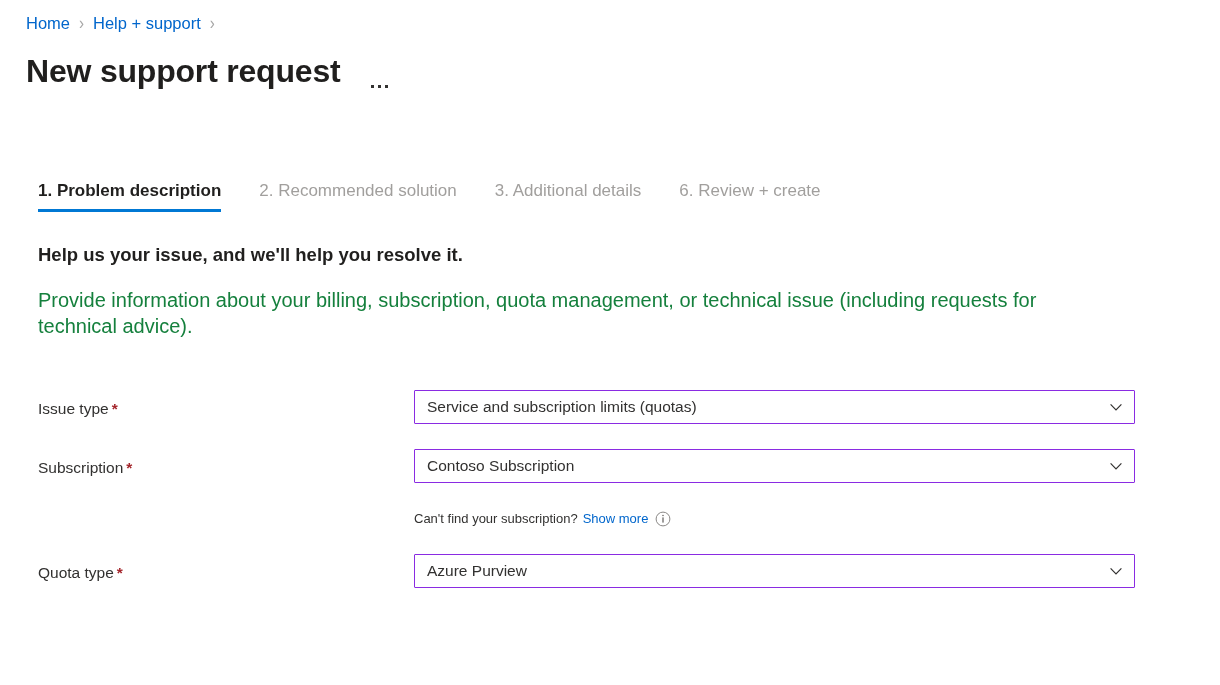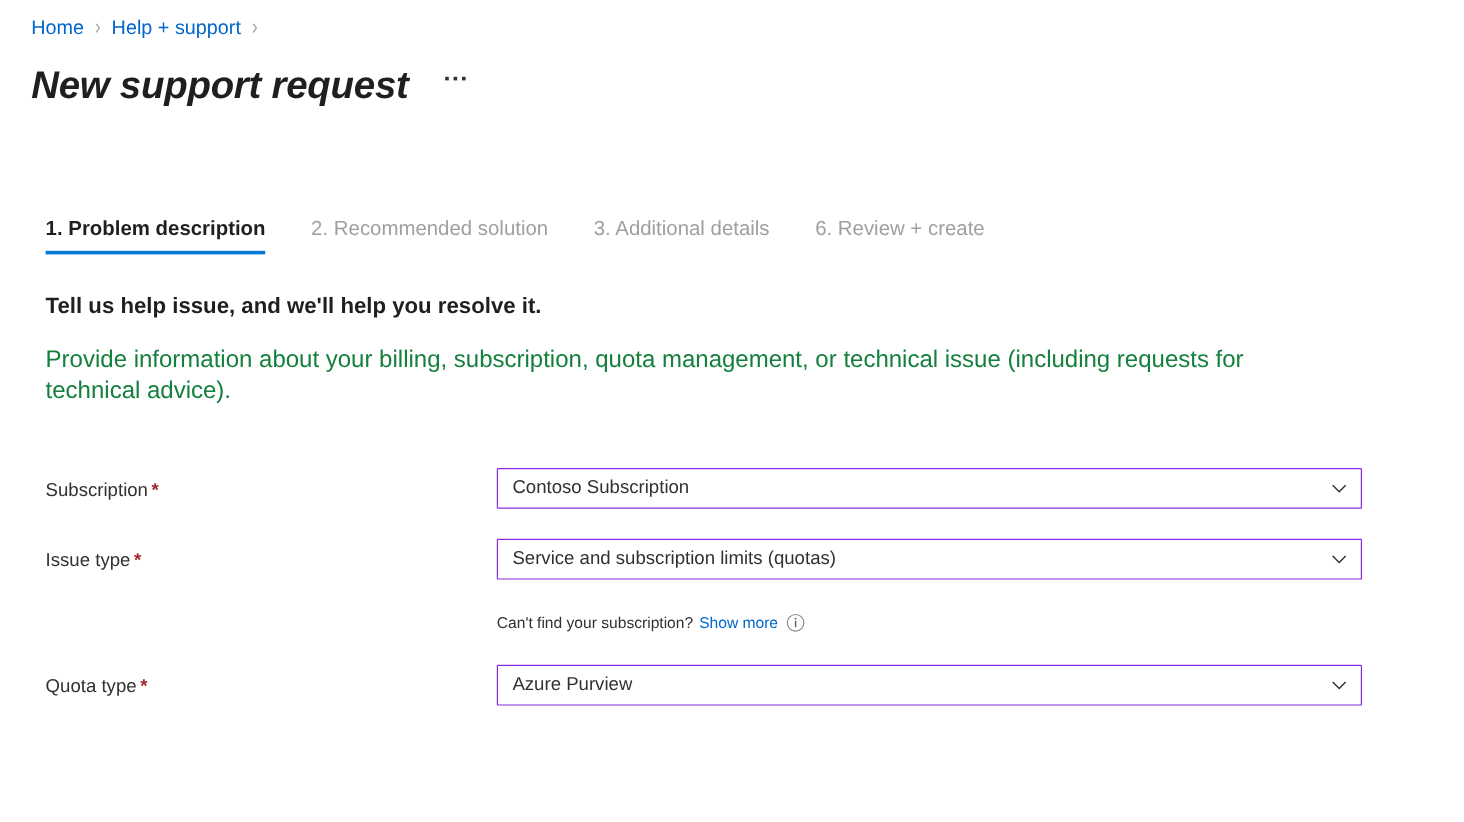--- a/index.html
+++ b/index.html
@@ -46,22 +46,21 @@
     display: inline-block;
     transform: scaleY(1.25);
   }
 
   
   .title-row {
     position: absolute;
     left: 26px;
     top: 50px;
     display: flex;
-    align-items: flex-start;
-    font-style: italic;
+    align-items: flex-end;
   }
   .page-title {
     font-size: 32px;
     line-height: 42px;
     font-weight: 600;
     color: #201f1e;
     letter-spacing: -0.2px;
     margin: 0;
     white-space: nowrap;
   }
@@ -258,45 +257,45 @@
     </button>
   </div>
 
   <div class="tabs">
     <button class="tab active">1. Problem description</button>
     <button class="tab">2. Recommended solution</button>
     <button class="tab">3. Additional details</button>
     <button class="tab">6. Review + create</button>
   </div>
 
-  <h2 class="section-heading">Tell us help issue, and we'll help you resolve it.</h2>
+  <h2 class="section-heading">Help us your issue, and we'll help you resolve it.</h2>
   <p class="section-desc">Provide information about your billing, subscription, quota management, or technical issue (including requests for technical advice).</p>
 
   <div class="form">
 
     <div class="field-row">
       <div class="field-label">
-        <span>Subscription</span><span class="req-star">*</span>
+        <span>Issue type</span><span class="req-star">*</span>
       </div>
       <div class="dropdown">
-        <span class="value">Contoso Subscription</span>
+        <span class="value">Service and subscription limits (quotas)</span>
         <span class="chevron">
           <svg width="14" height="14" viewBox="0 0 14 14" aria-hidden="true">
             <path d="M1.6 4.4 L7 9.8 L12.4 4.4" fill="none" stroke="#323130" stroke-width="1.2"></path>
           </svg>
         </span>
       </div>
     </div>
 
     <div class="field-row">
       <div class="field-label">
-        <span>Issue type</span><span class="req-star">*</span>
+        <span>Subscription</span><span class="req-star">*</span>
       </div>
       <div class="dropdown">
-        <span class="value">Service and subscription limits (quotas)</span>
+        <span class="value">Contoso Subscription</span>
         <span class="chevron">
           <svg width="14" height="14" viewBox="0 0 14 14" aria-hidden="true">
             <path d="M1.6 4.4 L7 9.8 L12.4 4.4" fill="none" stroke="#323130" stroke-width="1.2"></path>
           </svg>
         </span>
       </div>
     </div>
 
     <div class="helper-row">
       <div class="helper-spacer"></div>

